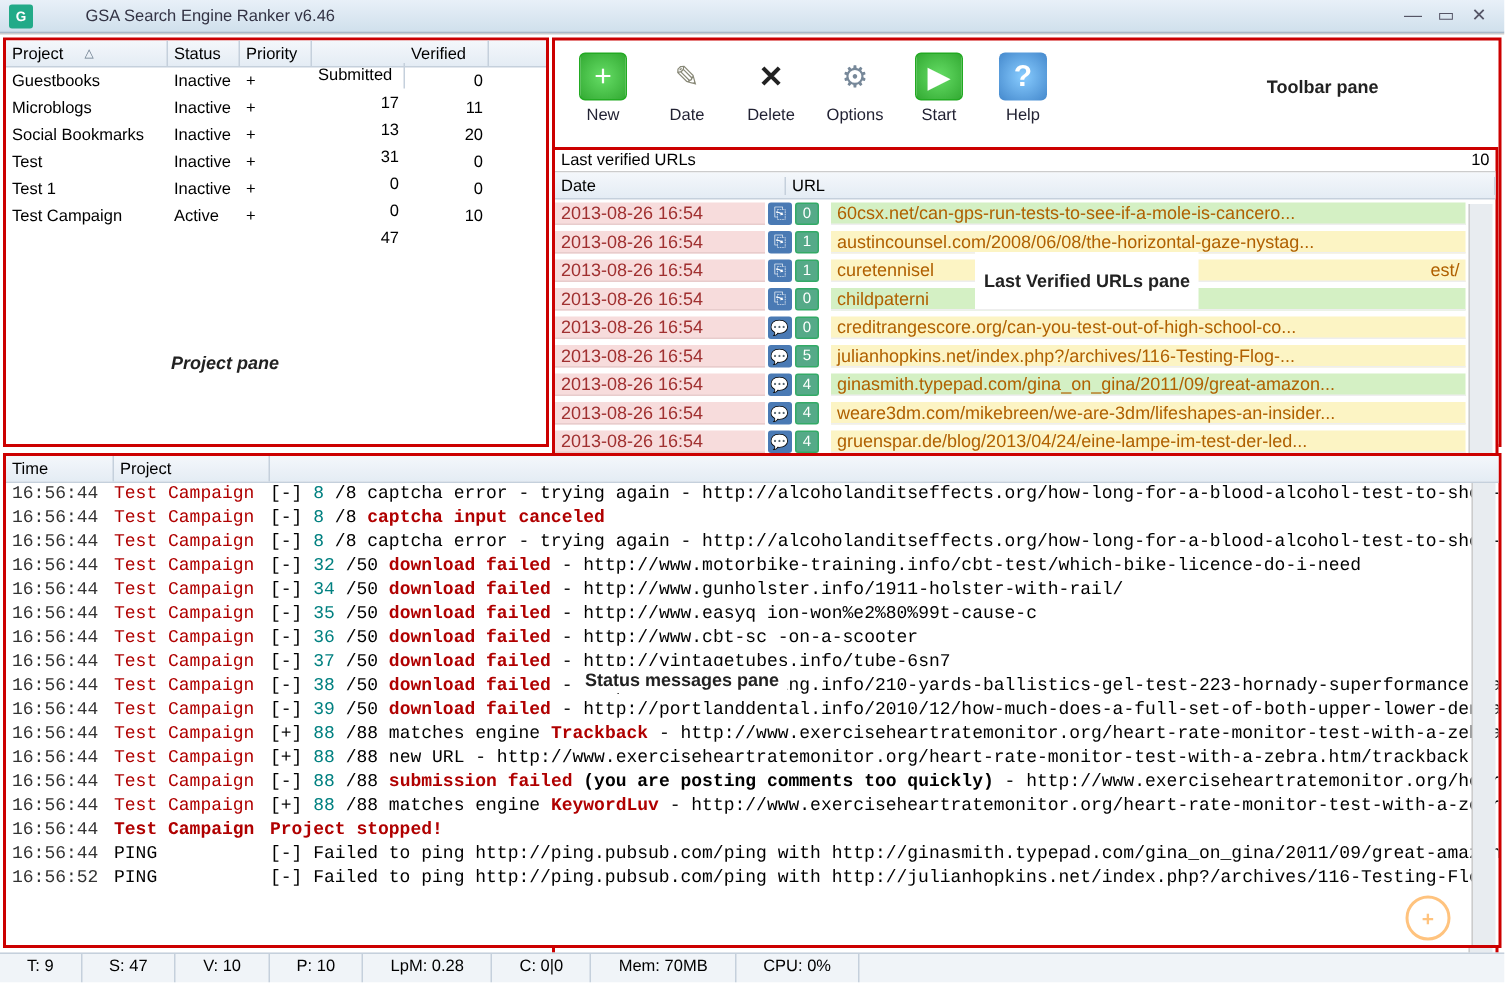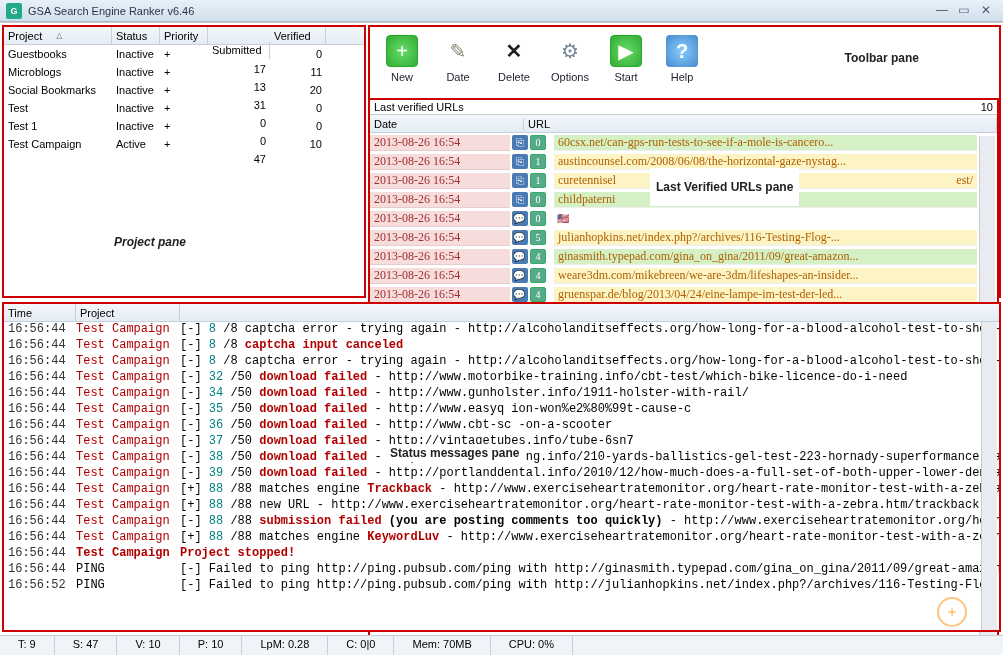--- a/index.html
+++ b/index.html
@@ -1,19 +1,19 @@
 <!DOCTYPE html>
 <html><head>
 <meta charset="utf-8">
 <style>
 * { box-sizing: border-box; margin: 0; padding: 0; }
 body { font-family: Tahoma, Arial, sans-serif; font-size: 11px; width: 1003px; height: 655px; background: #fff; position: relative; overflow: hidden; }
 .titlebar { height: 22px; background: linear-gradient(#e8f0f8,#d0e0ec); display: flex; align-items: center; padding: 0 6px; border-bottom: 1px solid #a8b8c8; }
 .titlebar .app-icon { width: 16px; height: 16px; background: #2a8; border-radius: 2px; margin-right: 6px; display:flex;align-items:center;justify-content:center;color:#fff;font-size:9px;font-weight:bold; }
-.titlebar .title { flex: 1; color: #334; }
+.titlebar .title { flex: 1; color: #334; margin-left: 29px; }
 .titlebar .winbtn { width: 22px; height: 16px; text-align:center; color:#556; cursor:pointer; font-size:12px; }
 .top-area { display: flex; height: 278px; border-top: 1px solid #ccc; }
 .project-pane { width: 364px; border: 2px solid #c00; margin: 2px; position: relative; background:#fff; }
 .proj-header, .proj-row { display: flex; align-items: center; height: 18px; }
 .proj-header { background: linear-gradient(#f4f7fb,#e4ecf4); border-bottom: 1px solid #c5d0dc; font-size: 11px; }
 .proj-header > div { border-right: 1px solid #c5d0dc; padding: 0 4px; height:100%; display:flex; align-items:center; }
 .proj-row > div { padding: 0 4px; }
 .c-proj { width: 108px; } .c-stat { width: 48px; } .c-prio { width: 48px; text-align: left; } .c-sub { width: 62px; text-align: right; margin-top: 29px; } .c-ver { width: 56px; text-align: right; }
 .sort-arrow { font-size: 8px; margin-left: 14px; color:#678; }
 .pane-label { position: absolute; font-size: 12px; font-weight: bold; color: #222; }
@@ -27,21 +27,21 @@
 .ic-del{color:#222;font-weight:bold;}
 .ic-opt{color:#789;}
 .ic-start{background:radial-gradient(circle,#6d6,#3a3);color:#fff;border-radius:16px;border:1px solid #2a2;}
 .ic-help{background:radial-gradient(circle,#8cf,#48c);color:#fff;border-radius:16px;font-weight:bold;}
 .verified-pane { position: absolute; left: 368px; top: 98px; right: 4px; bottom: 2px; border: 2px solid #c00; background:#fff; }
 .vp-title { font-size:11px; padding: 1px 4px; border-bottom:1px solid #ccc; display:flex; }
 .vp-title .cnt { margin-left:auto; }
 .vp-header { display:flex; background:linear-gradient(#f4f7fb,#e4ecf4); border-bottom:1px solid #c5d0dc; height:18px; align-items:center; }
 .vp-header > div { border-right:1px solid #c5d0dc; padding:0 4px; }
 .vc-date { width: 154px; } .vc-url { flex:1; }
-.v-row { display:flex; height:19px; align-items:center; font-family: Liberation Serif, serif; font-size:12px; }
+.v-row { display:flex; height:19px; align-items:center; font-family: Liberation Sans, sans-serif; font-size:12px; }
 .v-row .d { width:140px; background:#f7dcdc; color:#a03030; padding:0 4px; border-bottom:1px solid #e8cccc; }
 .v-row .badges { width: 44px; display:flex; gap:2px; padding:0 2px;}
 .bd { width:16px;height:15px;font-size:10px;display:flex;align-items:center;justify-content:center;border-radius:2px;color:#fff; }
 .bd1{background:#4a7ab4;} .bd2{background:#5a8;color:#fff;border:1px solid #3a6;}
 .v-row .u { flex:1; color:#b06000; padding:0 4px; overflow:hidden; white-space:nowrap; border-bottom:1px solid #eee; }
 .u-green{background:#d4f0c4;} .u-yellow{background:#fcf4c4;}
 .v-row .flag { width:20px; text-align:center; font-size:10px; }
 .log-pane { position:absolute; left:0; top:302px; right:0; height:330px; border:2px solid #c00; margin: 0 2px; background:#fff; }
 .log-header { display:flex; background:linear-gradient(#f4f7fb,#e4ecf4); height:18px; border-bottom:1px solid #c5d0dc; }
 .log-header > div { border-right:1px solid #c5d0dc; padding:0 4px; display:flex;align-items:center; }
@@ -201,20 +201,21 @@
         </div>
         <div class="u u-green">childpaterni</div>
         <div class="flag">🇺🇸</div>
       </div>
       <div class="v-row">
         <div class="d">2013-08-26 16:54</div>
         <div class="badges">
           <span class="bd bd1">💬</span>
           <span class="bd bd2">0</span>
         </div>
+        <div class="u u-yellow">creditrangescore.org/can-you-test-out-of-high-school-co...</div>
         <div class="flag">🇺🇸</div>
       </div>
       <div class="v-row">
         <div class="d">2013-08-26 16:54</div>
         <div class="badges">
           <span class="bd bd1">💬</span>
           <span class="bd bd2">5</span>
         </div>
         <div class="u u-yellow">julianhopkins.net/index.php?/archives/116-Testing-Flog-...</div>
         <div class="flag">🇩🇪</div>

